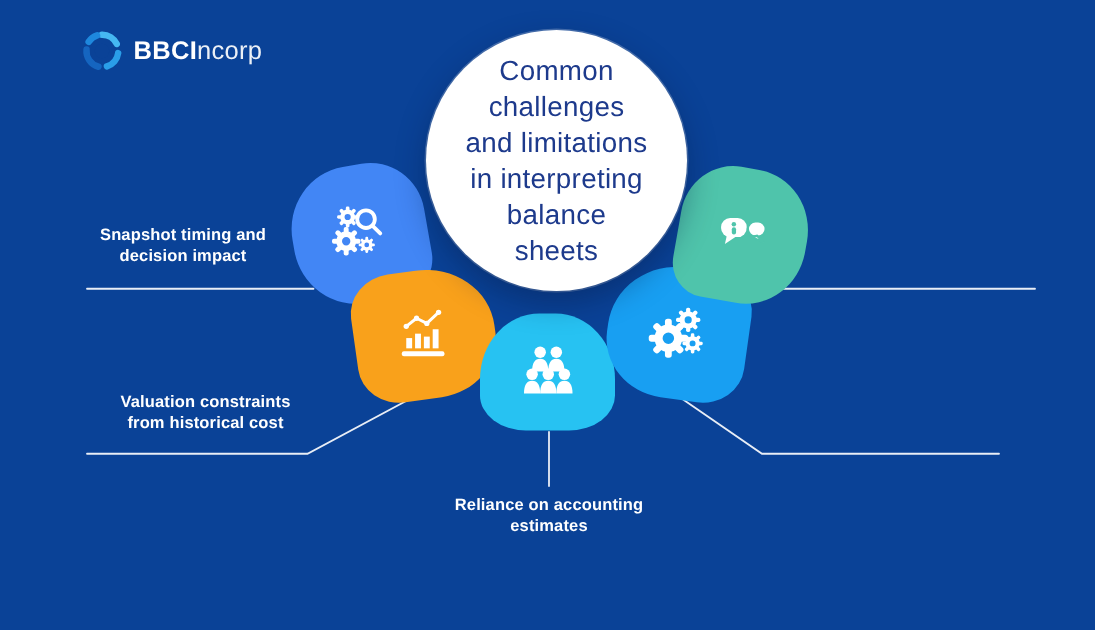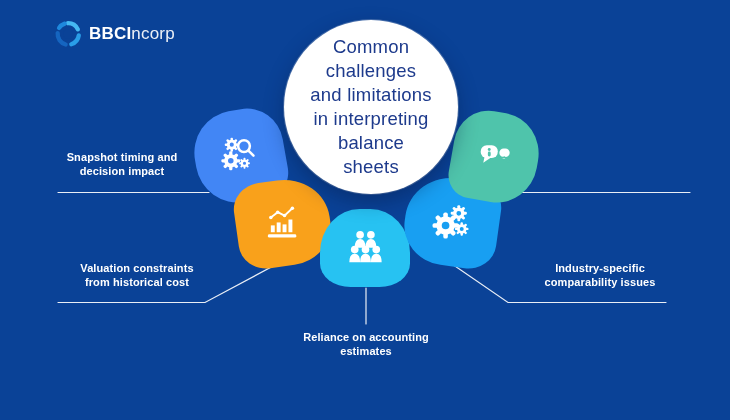--- a/index.html
+++ b/index.html
@@ -168,16 +168,14 @@
       </g>
     </svg>
   </div>
 
   <div class="label label-1" style="color: rgb(255, 255, 255);">Snapshot timing and
 decision impact</div>
   <div class="label label-3" style="color: rgb(255, 255, 255);">Reliance on accounting
 estimates</div>
   <div class="label label-2" style="color: rgb(255, 255, 255);">Valuation constraints
 from historical cost</div>
-  <div class="label label-4" style="color: rgb(255, 255, 255);">Industry-specific
-comparability issues</div>
 
 </div>
 
 </body></html>

